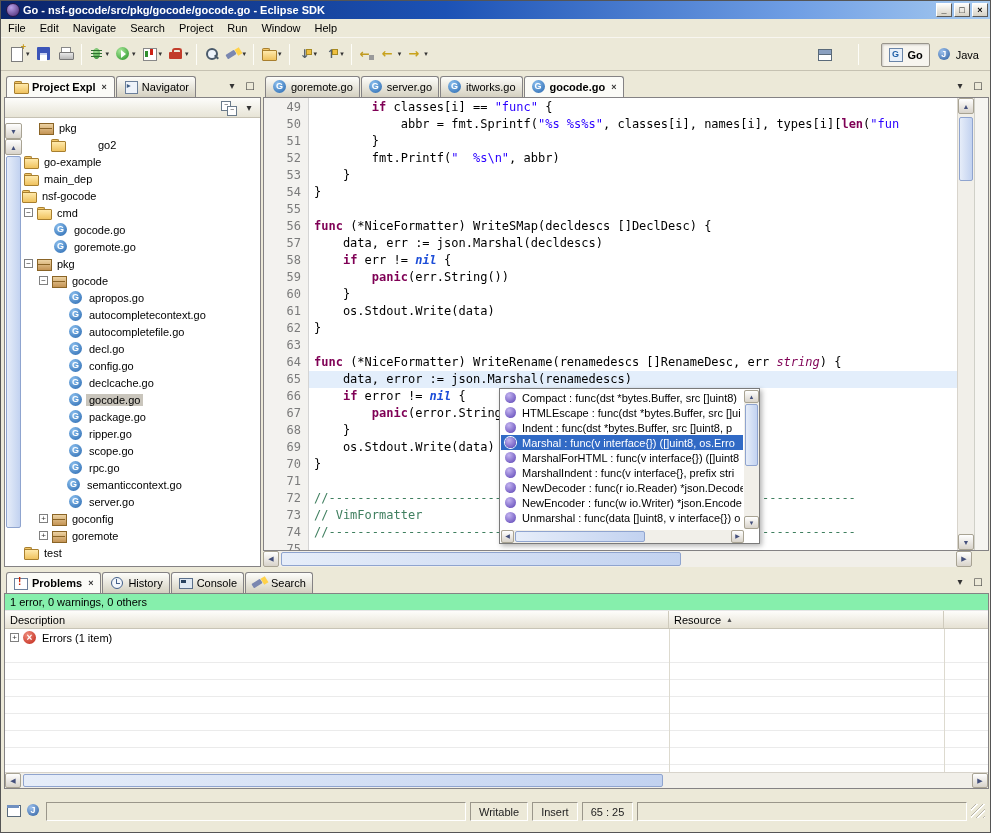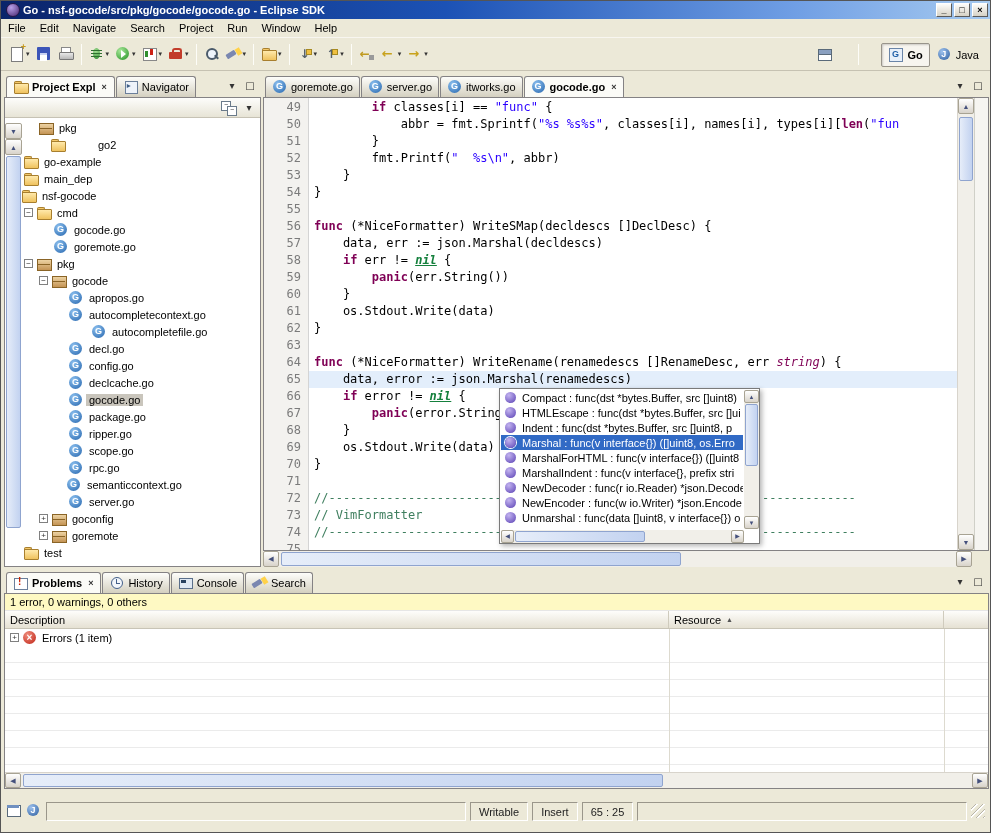--- a/index.html
+++ b/index.html
@@ -61,21 +61,21 @@
 
 
 .editor-panel{position:absolute;left:262px;top:74px;width:726px;height:492px;}
 .editor-body{position:absolute;left:0;top:22px;right:0;bottom:16px;border:1px solid #848284;background:#fff;display:flex;}
 .gutter{width:45px;flex:none;background:#f3f2ef;border-right:1px solid #d4d4d4;color:#7b7b7b;font:12px/17px "DejaVu Sans Mono",monospace;text-align:right;padding:1px 7px 0 0;}
 .gut-num{height:17px;}
 .code{flex:1;overflow:hidden;font:12px/17px "DejaVu Sans Mono",monospace;padding-top:1px;white-space:pre;}
 .code-line{height:17px;padding-left:5px;}
 .code-line.current{background:#e3eefb;}
 .tok-k{color:#7f0055;font-weight:bold;}
-.tok-ki{color:#15803d;font-weight:bold;font-style:italic;text-decoration:underline;}
+.tok-ki{color:#1d4ed8;font-weight:bold;font-style:italic;}
 .tok-ti{color:#7f0055;font-style:italic;}
 .tok-s{color:#2a00ff;}
 .tok-c{color:#3f7f5f;}
 .editor-vscroll{flex:none;border-left:1px solid #d8d4cc;}
 .overview-ruler{width:14px;flex:none;background:#f6f5f1;border-left:1px solid #d0d0c8;}
 .editor-hscroll{position:absolute;left:0;right:17px;bottom:0;}
 
 
 .completion{position:absolute;left:498px;top:387px;width:261px;height:156px;background:#fff;border:1px solid #7a7a7a;box-shadow:2px 2px 5px rgba(0,0,0,.3);z-index:20;}
 .cmp-list{position:absolute;left:1px;top:1px;right:16px;bottom:14px;overflow:hidden;}
@@ -83,21 +83,21 @@
 .cmp-item.selected{background:#316ac5;color:#fff;}
 .cmp-label{font-size:11px;}
 .cmp-vscroll{position:absolute;top:1px;right:0;bottom:14px;width:15px;}
 .cmp-vscroll .sb-btn{height:13px;line-height:12px;font-size:6px;}
 .cmp-hscroll{position:absolute;left:1px;right:15px;bottom:0;height:13px;}
 .cmp-hscroll .sb-btn{width:13px;line-height:11px;font-size:6px;}
 
 
 .bottom-panel{position:absolute;left:3px;top:570px;width:985px;height:218px;}
 .bottom-body{display:flex;flex-direction:column;}
-.summary-row{height:17px;background:#fef9c3;border-bottom:1px solid #e6e6e6;padding:2px 5px;flex:none;}
+.summary-row{height:17px;background:#86efac;border-bottom:1px solid #e6e6e6;padding:2px 5px;flex:none;}
 .tbl-header{height:18px;display:flex;background:linear-gradient(#fefdfb,#e5e1d3);border-bottom:1px solid #c8c4b6;flex:none;}
 .col-hdr{border-right:1px solid #cfcbbd;padding:2px 5px;display:flex;align-items:center;gap:5px;overflow:hidden;}
 .col-0{width:664px;flex:none;}
 .col-1{width:275px;flex:none;}
 .col-2{flex:1;margin-top:23px;}
 .sort-arrow{font-size:7px;color:#555;}
 .tbl-body{position:relative;flex:1;overflow:hidden;background:repeating-linear-gradient(to bottom,#ffffff 0 16px,#ebebeb 16px 17px);}
 .grid-line-v{position:absolute;top:0;bottom:0;width:1px;background:#dddacf;}
 .prob-row{height:17px;display:flex;align-items:center;padding-left:5px;position:relative;background:#fff;}
 .prob-label{margin-left:4px;}
@@ -344,21 +344,21 @@
           <div class="tree-row" style="padding-left: 49px;">
             <div class="expspace"></div>
             <div class="icn ic-gofile"></div>
             <span class="tree-label">apropos.go</span>
           </div>
           <div class="tree-row" style="padding-left: 49px;">
             <div class="expspace"></div>
             <div class="icn ic-gofile"></div>
             <span class="tree-label">autocompletecontext.go</span>
           </div>
-          <div class="tree-row" style="padding-left: 72px;">
+          <div class="tree-row" style="padding-left: 49px;">
             <div class="expspace"></div>
             <div class="icn ic-gofile"></div>
             <span class="tree-label">autocompletefile.go</span>
           </div>
           <div class="tree-row" style="padding-left: 49px;">
             <div class="expspace"></div>
             <div class="icn ic-gofile"></div>
             <span class="tree-label">decl.go</span>
           </div>
           <div class="tree-row" style="padding-left: 49px;">

